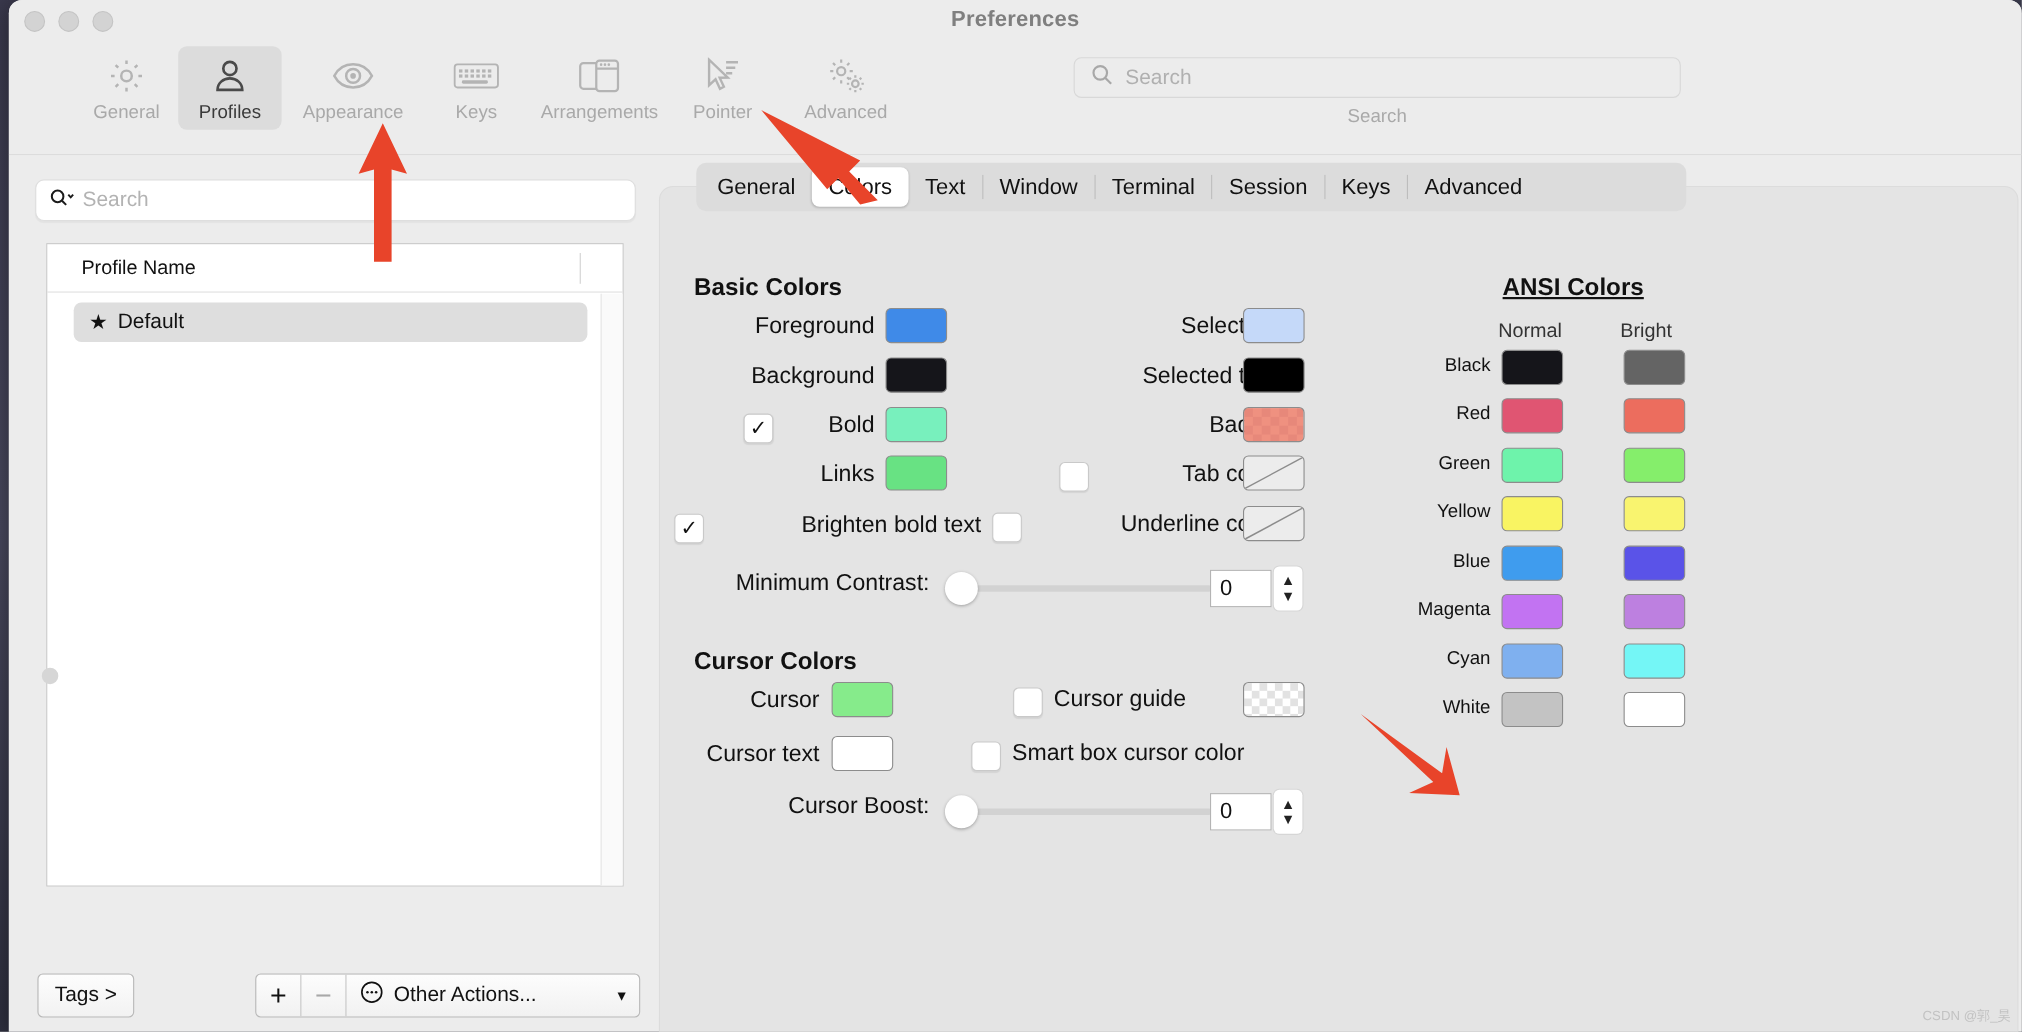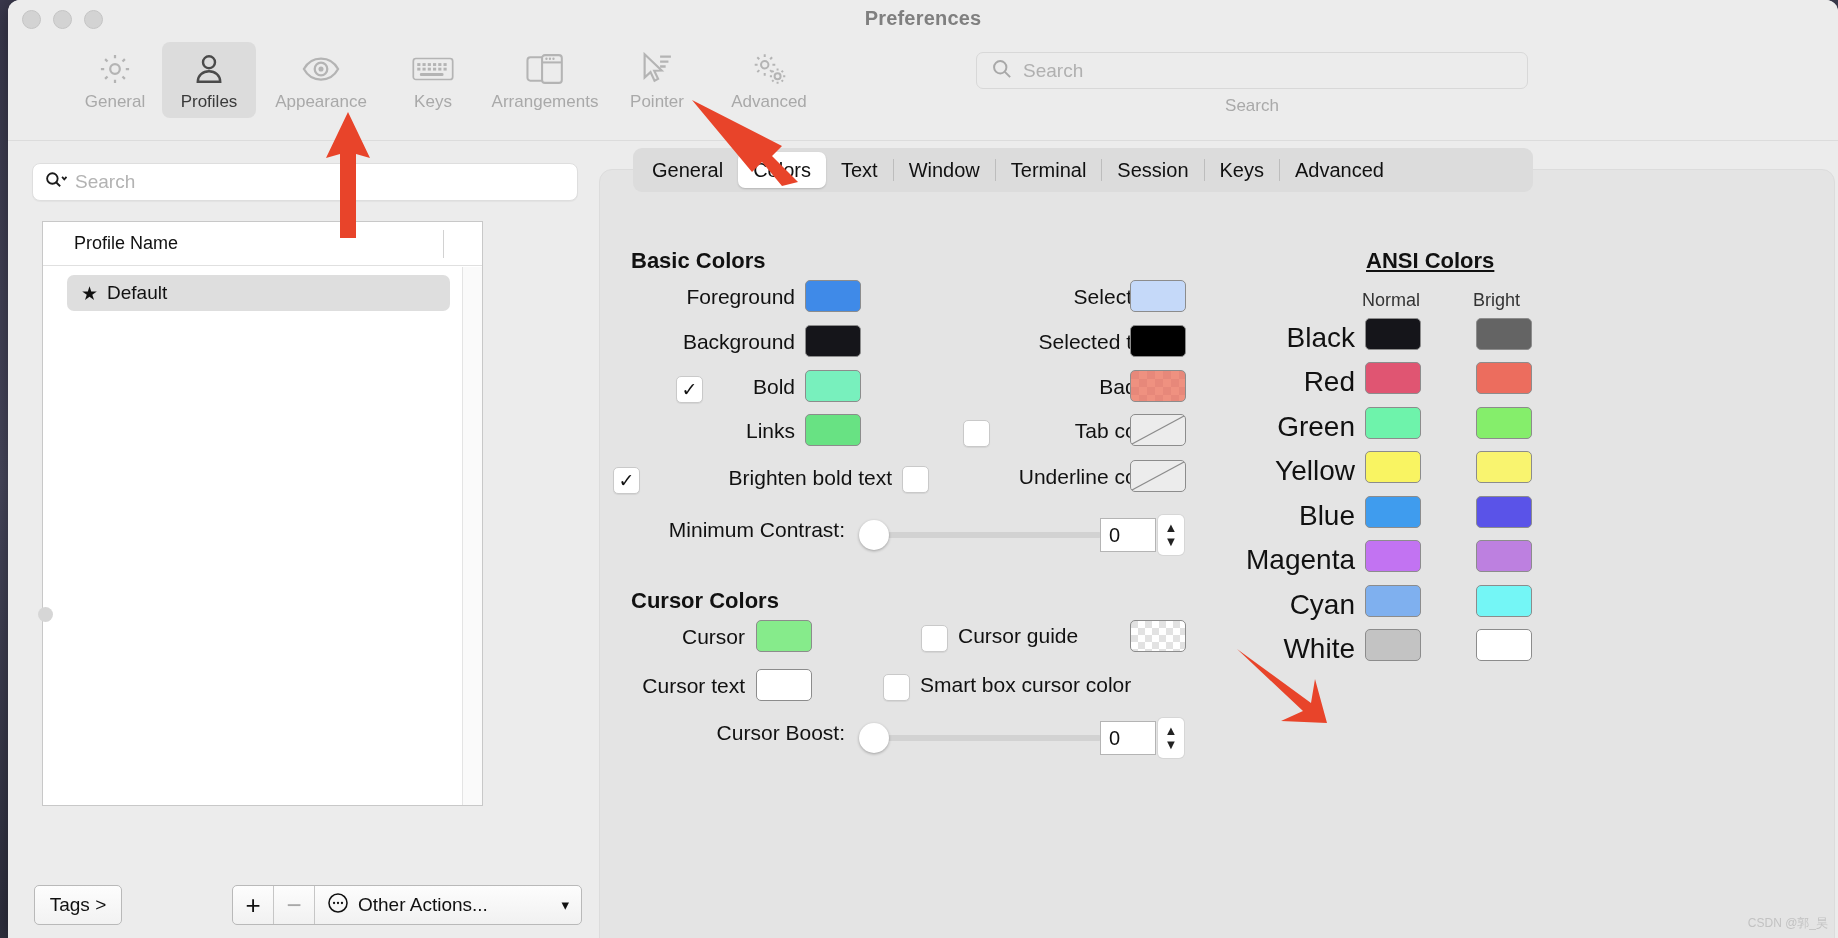--- a/index.html
+++ b/index.html
@@ -67,21 +67,21 @@
   
   #sidebar { position:absolute; left:0; top:0; width:589px; height:798px; }
   #side-search {
     position:absolute; left:24px; top:22px; width:546px; height:38px;
     background:#fff; border:1px solid #dedede; border-radius:8px;
     display:flex; align-items:center; padding-left:12px; gap:6px;
     box-shadow: 0 1px 1px rgba(0,0,0,.04);
   }
   #side-search .ph { color:#b3b3b3; font-size:19px; }
   #profile-table {
-    position:absolute; left:34px; top:80px; width:441px; height:585px;
+    position:absolute; left:34px; top:80px; width:525px; height:585px;
     background:#fff; border:1px solid #c8c8c8;
   }
   #pt-head {
     height:44px; border-bottom:1px solid #e0e0e0; position:relative;
     display:flex; align-items:center;
   }
   #pt-head-label { font-size:18px; color:#111; padding-left:31px; }
   #pt-head-div { position:absolute; right:38px; top:8px; width:1px; height:28px; background:#d2d2d2; }
   #pt-scroll {
     position:absolute; right:0; top:45px; width:20px; bottom:0;
@@ -144,21 +144,21 @@
   .slider-knob { position:absolute; width:30px; height:30px; border-radius:50%;
                  background:#fff; box-shadow:0 1px 3px rgba(0,0,0,.3); }
   .numfield { position:absolute; width:56px; height:34px; background:#fff;
               border:1px solid #b4b4b4; font-size:20px; color:#111;
               display:flex; align-items:center; padding-left:8px; }
   .stepper { position:absolute; width:26px; height:40px; background:#fff;
              border-radius:5px; box-shadow:0 0 0 1px #d6d6d6;
              display:flex; flex-direction:column; align-items:center;
              justify-content:center; font-size:13px; line-height:14px; color:#222; }
   .ansi-colhead { position:absolute; font-size:18px; color:#333; }
-  .ansi-rowlabel { position:absolute; font-size:28px; color:#111; text-align:right; width:140px; }
+  .ansi-rowlabel { position:absolute; font-size:17px; color:#111; text-align:right; width:140px; }
   .ansi-sw { position:absolute; width:56px; height:32px; border-radius:5px;
              border:1px solid #8c8c8c; }
   
   .arrow { position:absolute; pointer-events:none; }
   #watermark { position:absolute; right:10px; bottom:6px; font-size:12px; color:#c2c2c2; }
   .chk { font-size:19px; }
 </style>
 </head>
 <body>
 

